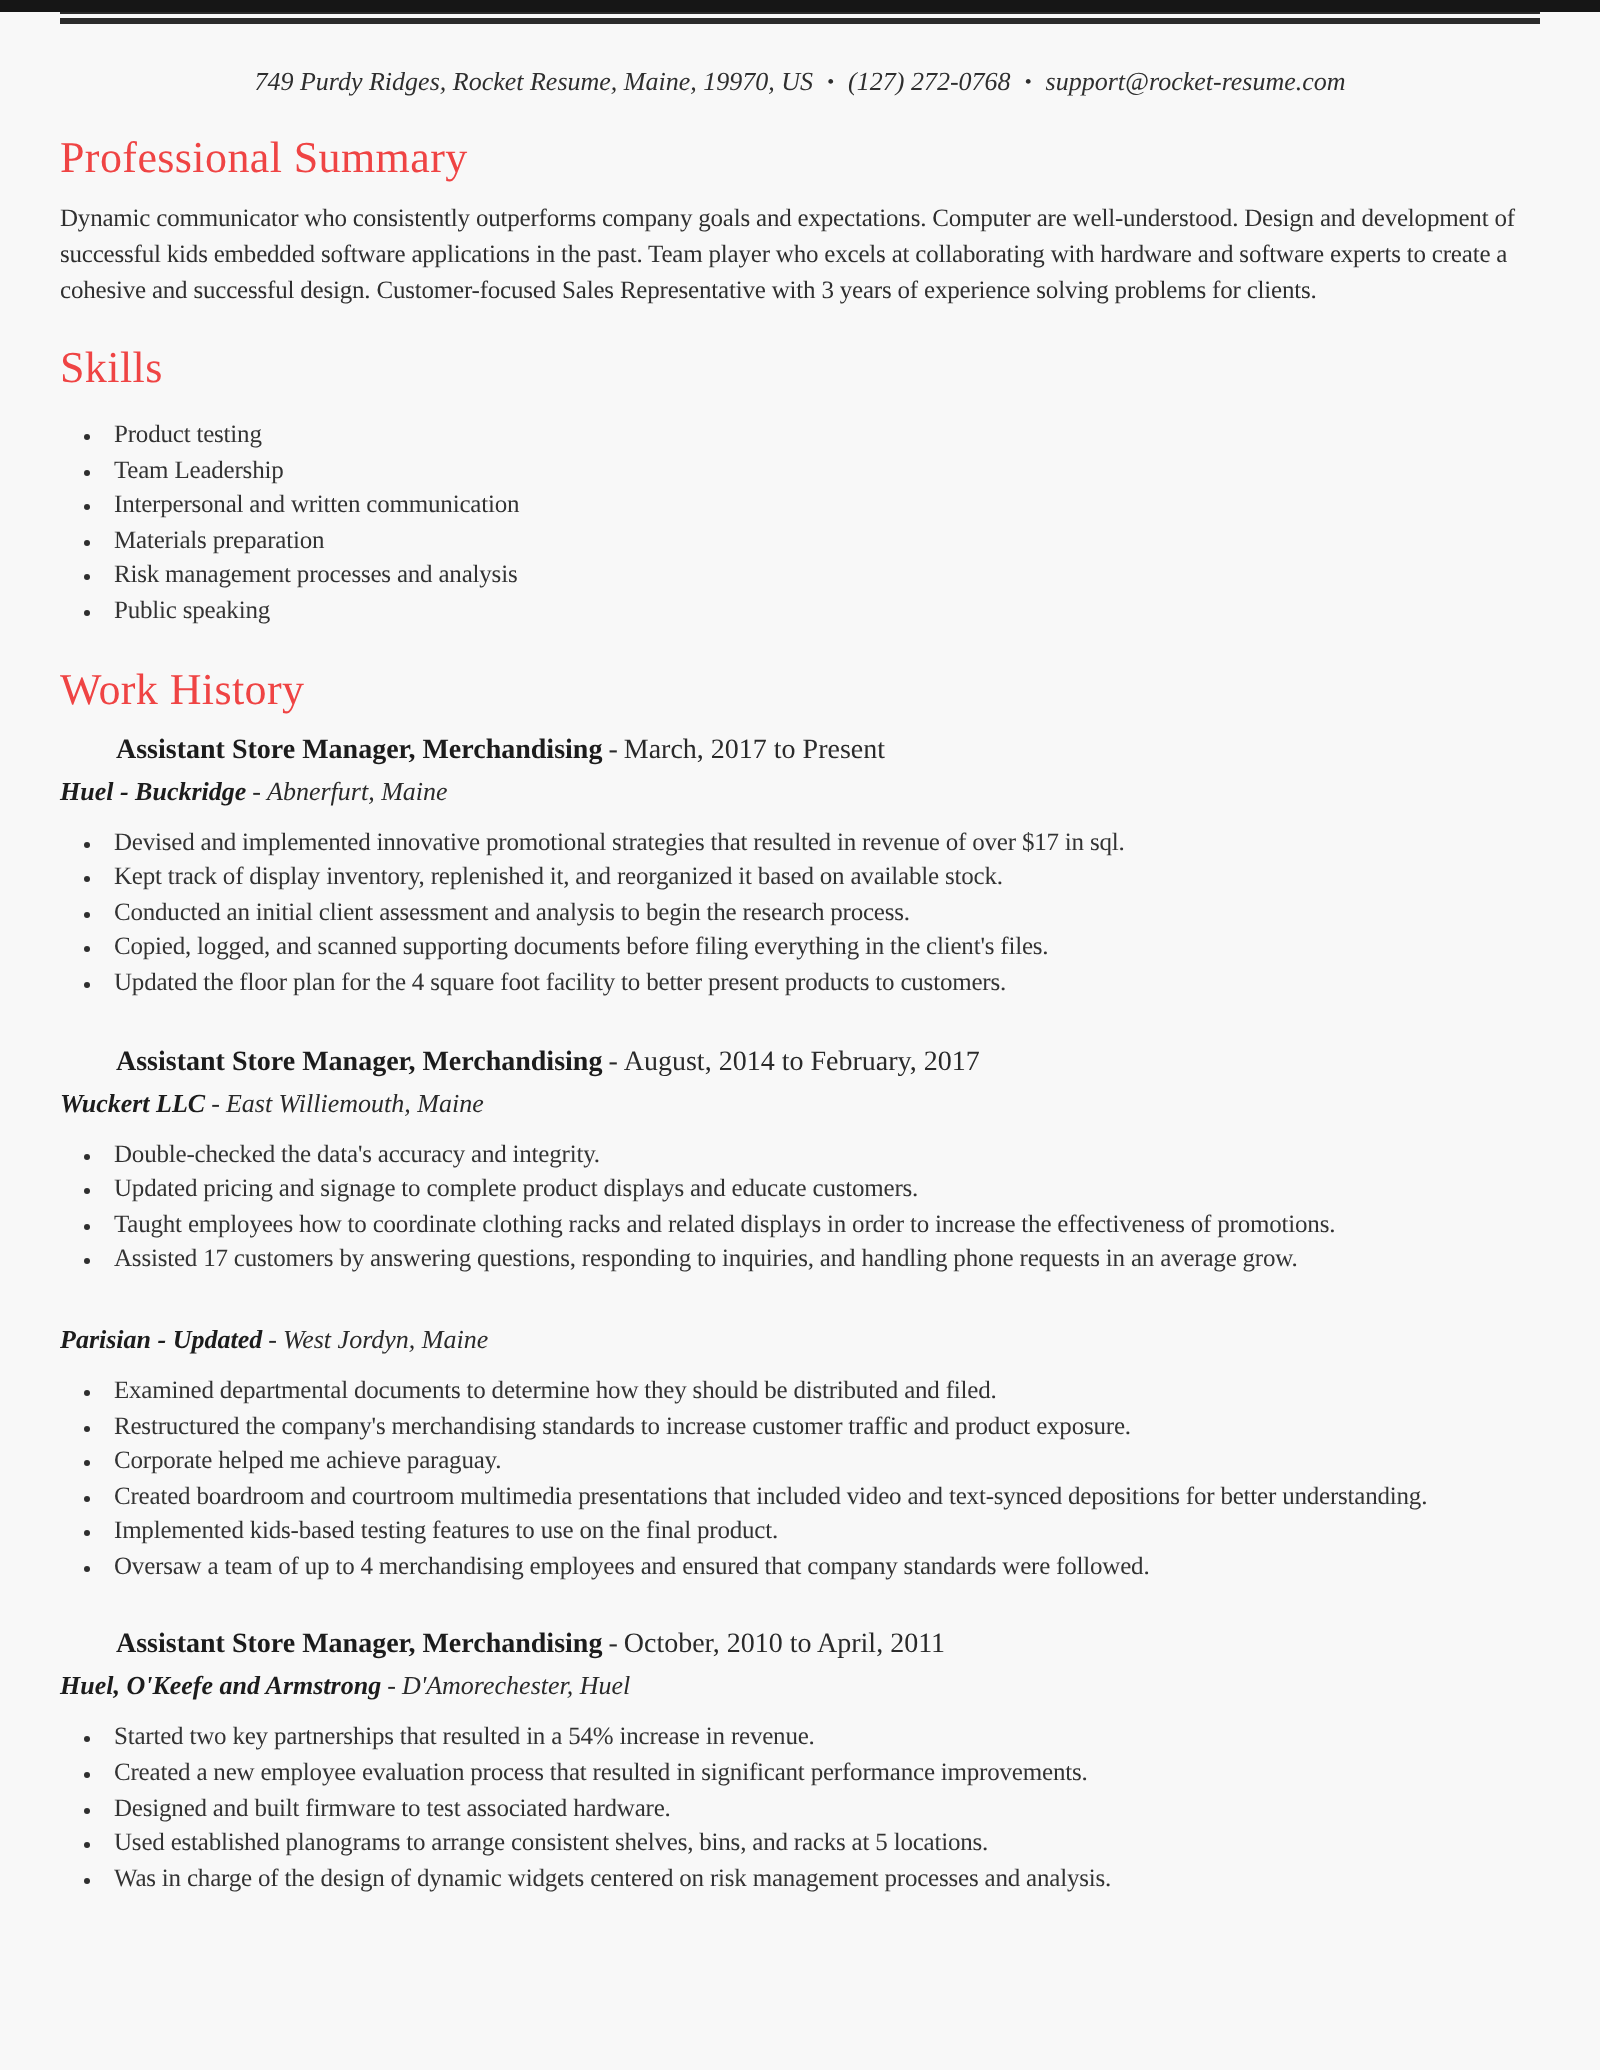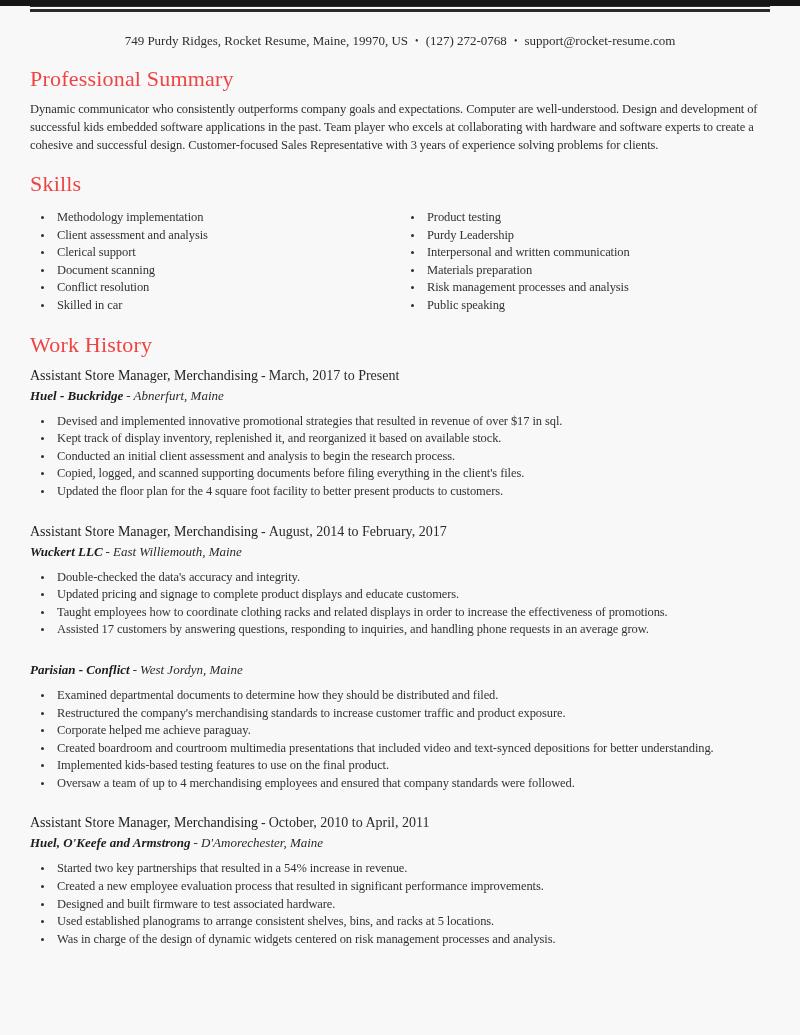--- a/index.html
+++ b/index.html
@@ -20,20 +20,21 @@
     color: #262626;
     margin: 23px 0 13px;
   }
   .rule { margin: 0 30px; border-top: 1.5px solid #2b2b2b; }
   .rule-thick { height: 3px; background: #2b2b2b; margin-top: 2px; }
   .contact {
     text-align: center;
     font-size: 13px;
     color: #2e2e2e;
     margin-top: 21px;
+    font-style: italic;
   }
   .contact .dot { display: inline-block; margin: 0 7px; font-size: 10px; vertical-align: 1px; }
   .content { margin: 0 30px; }
   h2 {
     font-size: 22px;
     font-weight: 400;
     color: #ef4444;
     margin: 17px 0 8px;
     letter-spacing: 0.2px;
   }
@@ -53,21 +54,21 @@
     line-height: 17.6px;
     letter-spacing: -0.1px;
     padding-left: 3px;
     color: #333333;
   }
   ul.blist li::marker { color: #2f2f2f; font-size: 0.85em; }
   .skills-cols { display: flex; }
   .skills-cols ul { width: 50%; margin-top: 4px; }
   .job { margin: 10px 0 23px; }
   .job-line1 { font-size: 14px; color: #2a2a2a; }
-  .job-title { font-weight: 400; color: #1c1c1c; }
+  .job-title { font-weight: 700; color: #1c1c1c; margin-left: 28px; }
   .job-line2 { font-size: 13px; font-style: italic; margin-top: 4px; color: #2a2a2a; }
   .job-company { font-weight: 700; color: #1c1c1c; }
   .sep { margin: 0 3px; }
   .job ul.blist { margin-top: 9px; }
 </style>
 </head>
 <body>
 
 <div class="page">
   <div class="top-bar"></div>
@@ -83,31 +84,22 @@
 
   <div class="content">
 
     <h2>Professional Summary</h2>
     <p class="summary-text">Dynamic communicator who consistently outperforms company goals and expectations. Computer are well-understood. Design and development of successful kids embedded software applications in the past. Team player who excels at collaborating with hardware and software experts to create a cohesive and successful design. Customer-focused Sales Representative with 3 years of experience solving problems for clients.</p>
 
     <h2>Skills</h2>
     <div class="skills-cols">
       <ul class="blist">
 
-      <li>Methodology implementation</li>
-          <li>Client assessment and analysis</li>
-          <li>Clerical support</li>
-          <li>Document scanning</li>
-          <li>Conflict resolution</li>
-          <li>Skilled in car</li>
-        </ul>
-      <ul class="blist">
-
       <li>Product testing</li>
-          <li>Purdy Leadership</li>
+          <li>Team Leadership</li>
           <li>Interpersonal and written communication</li>
           <li>Materials preparation</li>
           <li>Risk management processes and analysis</li>
           <li>Public speaking</li>
         </ul>
     </div>
 
     <h2>Work History</h2>
 
     <div class="job">
@@ -138,39 +130,39 @@
 
       <li>Double-checked the data's accuracy and integrity.</li>
           <li>Updated pricing and signage to complete product displays and educate customers.</li>
           <li>Taught employees how to coordinate clothing racks and related displays in order to increase the effectiveness of promotions.</li>
           <li>Assisted 17 customers by answering questions, responding to inquiries, and handling phone requests in an average grow.</li>
         </ul>
     </div>
 
     <div class="job">
       <div class="job-line2">
-        <span class="job-company">Parisian - Conflict</span><span class="sep">-</span><span>West Jordyn, Maine</span>
+        <span class="job-company">Parisian - Updated</span><span class="sep">-</span><span>West Jordyn, Maine</span>
       </div>
       <ul class="blist">
 
       <li>Examined departmental documents to determine how they should be distributed and filed.</li>
           <li>Restructured the company's merchandising standards to increase customer traffic and product exposure.</li>
           <li>Corporate helped me achieve paraguay.</li>
           <li>Created boardroom and courtroom multimedia presentations that included video and text-synced depositions for better understanding.</li>
           <li>Implemented kids-based testing features to use on the final product.</li>
           <li>Oversaw a team of up to 4 merchandising employees and ensured that company standards were followed.</li>
         </ul>
     </div>
 
     <div class="job">
       <div class="job-line1">
         <span class="job-title">Assistant Store Manager, Merchandising</span><span class="sep">-</span><span>October, 2010 to April, 2011</span>
       </div>
       <div class="job-line2">
-        <span class="job-company">Huel, O'Keefe and Armstrong</span><span class="sep">-</span><span>D'Amorechester, Maine</span>
+        <span class="job-company">Huel, O'Keefe and Armstrong</span><span class="sep">-</span><span>D'Amorechester, Huel</span>
       </div>
       <ul class="blist">
 
       <li>Started two key partnerships that resulted in a 54% increase in revenue.</li>
           <li>Created a new employee evaluation process that resulted in significant performance improvements.</li>
           <li>Designed and built firmware to test associated hardware.</li>
           <li>Used established planograms to arrange consistent shelves, bins, and racks at 5 locations.</li>
           <li>Was in charge of the design of dynamic widgets centered on risk management processes and analysis.</li>
         </ul>
     </div>

